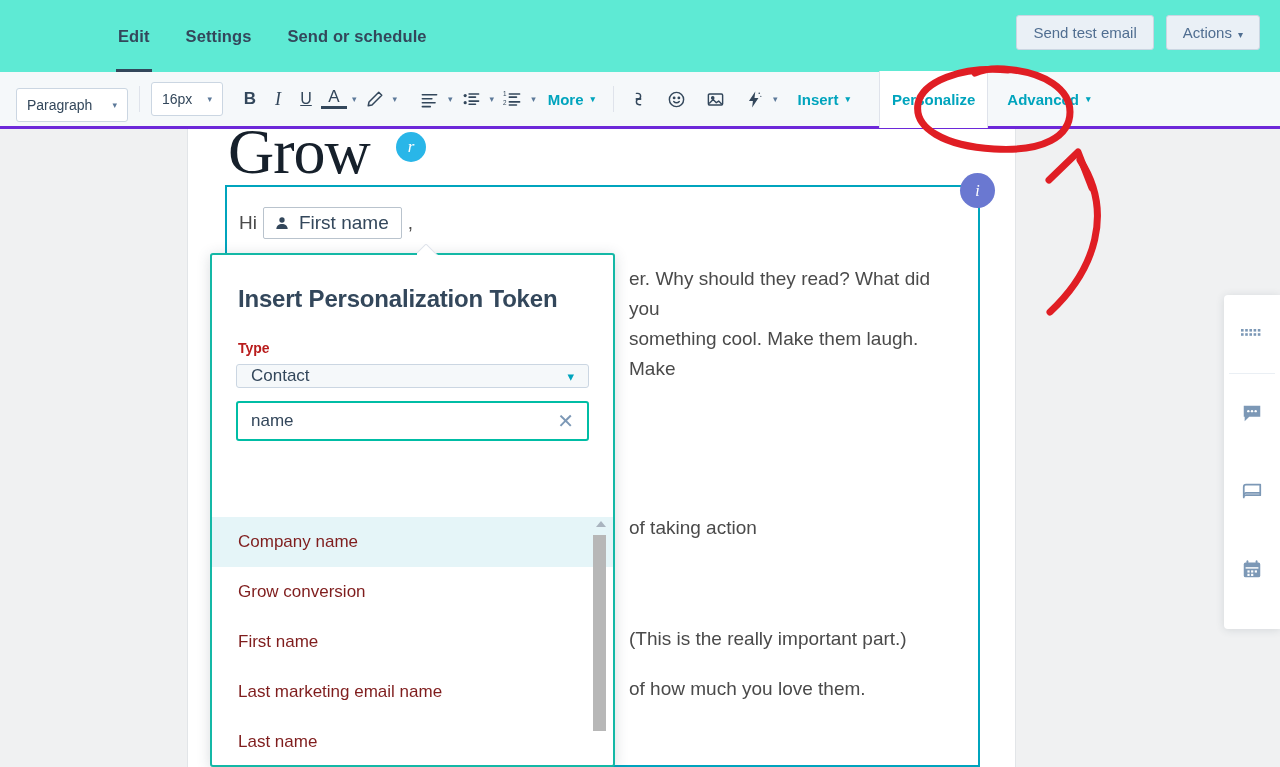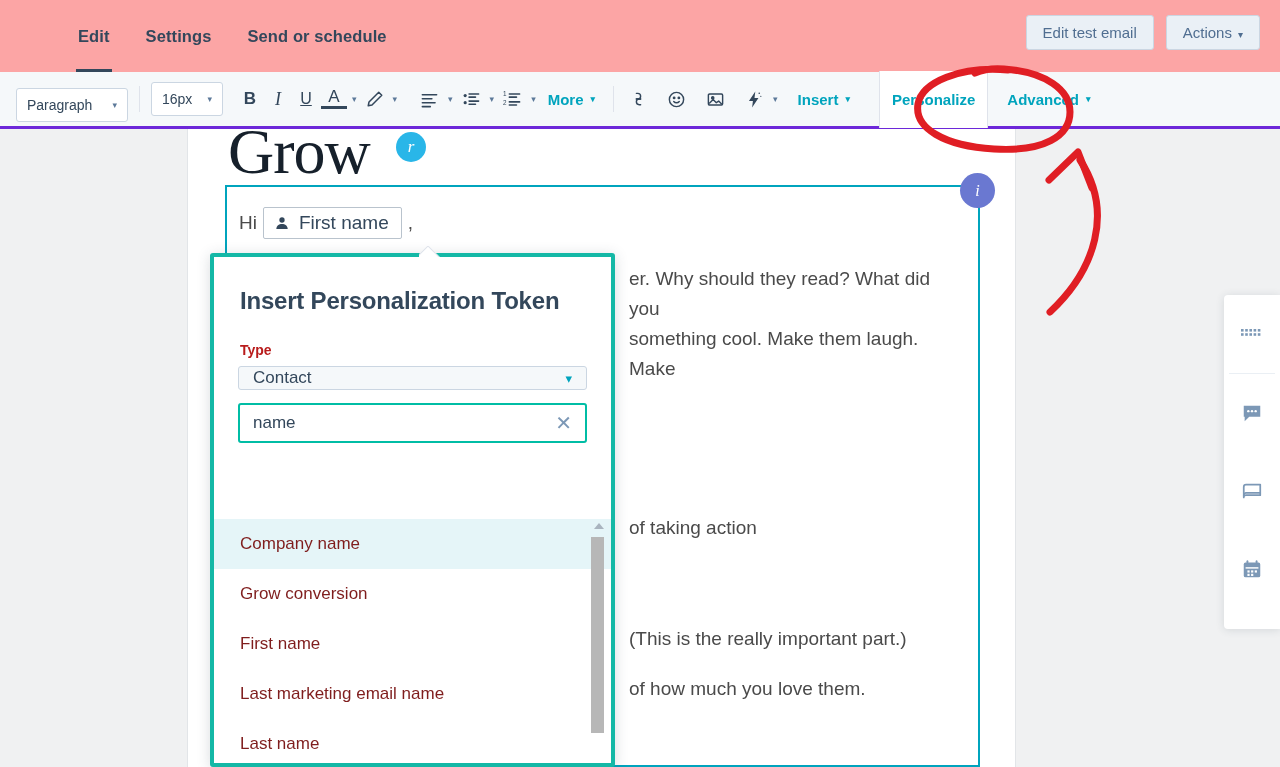--- a/index.html
+++ b/index.html
@@ -8,22 +8,22 @@
     font-family: "Liberation Sans", sans-serif;
     background: #f5f8fa;
     overflow: hidden;
   }
 
   
   #app { position: relative; width: 1280px; height: 767px; background:#eaf0f6; }
 
   .topbar {
     position: absolute; left:0; top:0; width:1280px; height:88px;
-    background:#fca5a5; border-bottom:1px solid #dfe3eb;
-    display:flex; align-items:flex-start;
+    background:#5eead4; border-bottom:1px solid #dfe3eb;
+    display:flex; align-items:flex-start;padding-left:40px;
   }
   .nav-tabs { display:flex; align-items:flex-start; height:72px; padding-left:60px; }
   .nav-tab {
     position:relative; height:72px; display:flex; align-items:center;
     padding: 0 18px; font-size:16.5px; font-weight:700; color:#33475b;
     letter-spacing:.1px; cursor:pointer;
   }
   .nav-tab.active { color:#33475b; }
   .nav-tab.active:after {
     content:""; position:absolute; left:16px; right:16px; bottom:0;
@@ -114,21 +114,21 @@
     display:inline-flex; align-items:center; gap:9px;
     border:1px solid #b9c3cd; background:#fff; border-radius:2px;
     padding:4px 12px 4px 10px; margin:0 6px; color:#33475b; font-size:19px;
     cursor:pointer; line-height:22px;
   }
   .para { margin-top:11px; }
 
   
   .popover {
     position:absolute; left:210px; top:253px; width:405px; height:514px;
-    background:#ffffff; border:4px solid #14b8a6; border-radius:3px;
+    background:#ffffff; border:2px solid #14b8a6; border-radius:3px;
     box-shadow:0 2px 14px rgba(45,62,80,.18); z-index:20;
   }
   .popover-arrow {
     position:absolute; left:205px; top:-11px; width:22px; height:11px; overflow:hidden;
   }
   .popover-arrow:before {
     content:""; position:absolute; left:0; top:3px; width:16px; height:16px;
     background:#fff; border:1px solid #dfe3eb; transform:rotate(45deg);
     transform-origin:center;
   }
@@ -205,21 +205,21 @@
           <span>Edit</span>
         </div>
       <div class="nav-tab">
           <span>Settings</span>
         </div>
       <div class="nav-tab">
           <span>Send or schedule</span>
         </div>
     </div>
     <div class="topbar-actions">
-      <button class="btn-secondary">Edit test email</button>
+      <button class="btn-secondary">Send test email</button>
       <button class="btn-secondary">
         <span>Actions</span><span class="caret">▾</span>
       </button>
     </div>
   </div>
 
   <div class="toolbar">
 
     <div class="tb-select para">
       <span>Paragraph</span>

